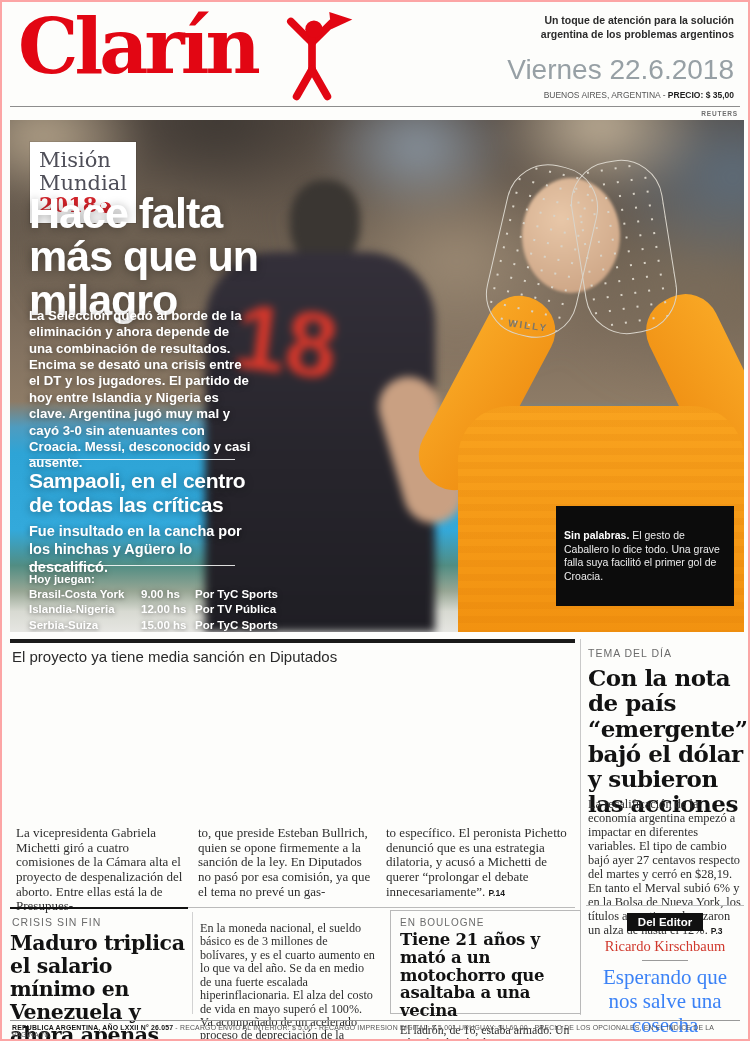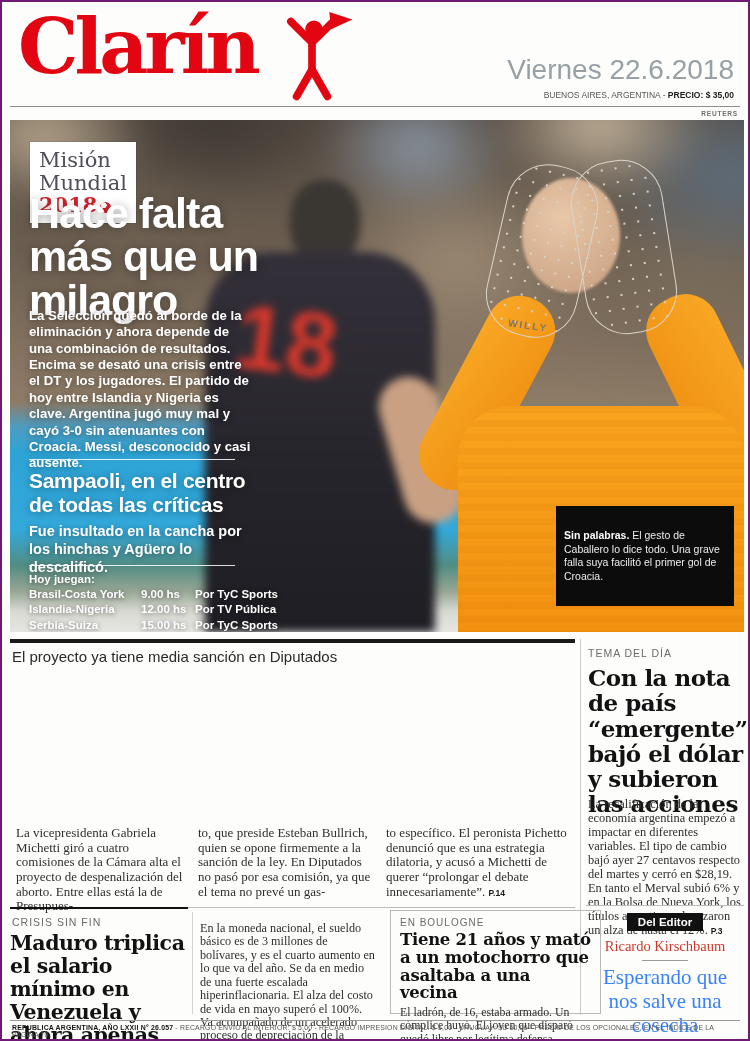--- a/index.html
+++ b/index.html
@@ -1,16 +1,16 @@
 <!DOCTYPE html>
 <html><head>
 <meta charset="utf-8">
 <style>
   html,body{margin:0;padding:0;background:#888;}
-  #page{position:relative;width:750px;height:1041px;background:#fdfdfb;border:2px solid #701a75;
+  #page{position:relative;width:750px;height:1041px;background:#fdfdfb;border:2px solid #fca5a5;
         box-sizing:border-box;overflow:hidden;font-family:"Liberation Sans","DejaVu Sans",sans-serif;}
   .abs{position:absolute;}
 
   
   .logo-text{left:16px;top:-4px;font-family:"DejaVu Serif","Liberation Serif",serif;font-weight:bold;
              font-size:76px;letter-spacing:-4px;color:#e20613;line-height:1.3;}
   .logo-fig{left:262px;top:8px;}
   .mast-right{right:14px;top:12px;width:230px;text-align:right;}
   .tagline{font-size:10.5px;font-weight:bold;color:#2b2b2b;line-height:1.3;}
   .mast-date{right:14px;top:52px;font-size:28px;color:#97a0a5;letter-spacing:0;}
@@ -102,21 +102,21 @@
   .tema-body{left:586px;top:795px;width:156px;font-size:12.4px;color:#2e2e2e;line-height:1.13;}
 
   
   .hrule-mid{left:8px;top:905px;width:565px;border-top:1px solid #bbb;height:0;}
   .crisis-bar{left:8px;top:905px;width:178px;height:2px;background:#111;}
   .crisis-kicker{left:10px;top:914px;}
   .crisis-head{left:8px;top:930px;width:180px;font-size:20.5px;font-weight:bold;color:#121212;line-height:1.12;
                letter-spacing:-.4px;}
   .vrule-b1{left:190px;top:910px;height:102px;border-left:1px solid #d2d2d2;width:0;}
   .crisis-body{left:198px;top:920px;width:176px;font-size:12.2px;color:#2e2e2e;line-height:1.1;}
-  .boul-box{left:388px;top:908px;width:211px;height:104px;border:1px solid #b9b9b9;box-sizing:border-box;
+  .boul-box{left:388px;top:908px;width:191px;height:104px;border:1px solid #b9b9b9;box-sizing:border-box;
             padding:6px 9px;}
   .boul-kicker{font-size:10px;color:#6b6b6b;letter-spacing:1px;}
   .boul-head{margin-top:3px;font-size:16.5px;font-weight:bold;color:#121212;line-height:1.08;letter-spacing:-.3px;}
   .boul-body{margin-top:4px;font-size:11.8px;color:#2e2e2e;line-height:1.12;}
   .editor{left:584px;top:903px;width:158px;text-align:center;border-top:1px solid #bbb;padding-top:6px;box-sizing:border-box;}
   .ed-badge{display:inline-block;background:#111;color:#fff;font-size:11.5px;font-weight:bold;padding:3px 11px;}
   .ed-author{margin-top:7px;font-size:14.5px;color:#d0382c;}
   .ed-div{width:46px;margin:5px auto;border-top:1px solid #9a9a9a;height:0;}
   .ed-title{font-size:21px;color:#3b82f6;line-height:1.14;}
   .ed-page{margin-top:18px;font-size:9px;font-weight:bold;color:#1a1a1a;}
@@ -138,20 +138,23 @@
         <line x1="50" y1="34" x2="28" y2="12"></line>
         <line x1="50" y1="34" x2="70" y2="14"></line>
         <line x1="50" y1="30" x2="50" y2="62"></line>
         <line x1="50" y1="62" x2="34" y2="90"></line>
         <line x1="50" y1="62" x2="66" y2="90"></line>
       </g>
       <circle cx="52" cy="20" r="9" fill="#e20613"></circle>
       <polygon points="68,2 92,10 70,20" fill="#e20613"></polygon>
     </svg>
   </div>
+  <div class="abs mast-right">
+    <div class="tagline">Un toque de atención para la solución argentina de los problemas argentinos</div>
+  </div>
   <div class="abs mast-date">Viernes 22.6.2018</div>
   <div class="abs mast-edition"><span>BUENOS AIRES, ARGENTINA - </span><b>PRECIO: $ 35,00</b></div>
   <div class="abs mast-rule"></div>
   <div class="abs reuters">REUTERS</div>
 
   <div class="abs hero">
     <div class="crowd"></div>
 
     <div class="abs player18">
       <div class="abs p18-head"></div>

